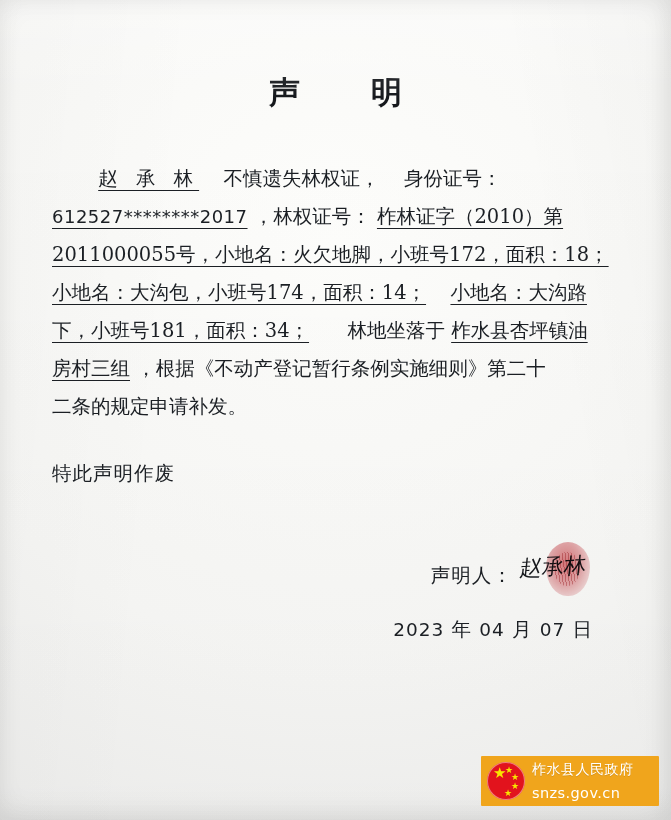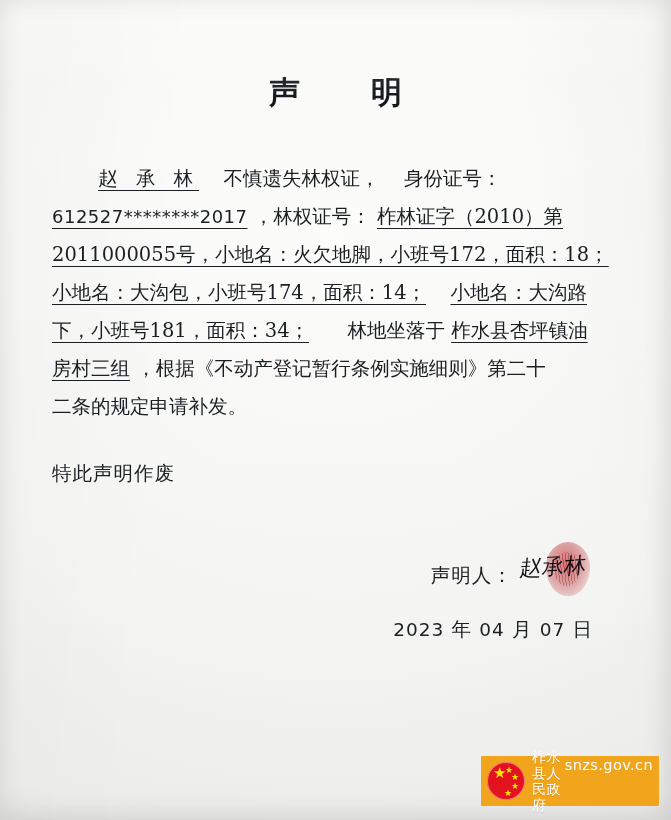--- a/index.html
+++ b/index.html
@@ -195,21 +195,21 @@
     font-size: 13px;
     line-height: 13px;
   }
   .badge-emblem .s1 { left: 6px;  top: 5px;  font-size: 15px; }
   .badge-emblem .s2 { left: 18px; top: 2px;  font-size: 9px; }
   .badge-emblem .s3 { left: 24px; top: 9px;  font-size: 9px; }
   .badge-emblem .s4 { left: 24px; top: 18px; font-size: 9px; }
   .badge-emblem .s5 { left: 17px; top: 25px; font-size: 9px; }
   .badge-text {
     display: flex;
-    flex-direction: row;
+    flex-direction: column;
     justify-content: space-between;
     line-height: 1.15;
   }
   .badge-line1 {
     font-size: 14px;
     color: #ffffff;
     font-family: "DejaVu Sans", "Liberation Sans", sans-serif;
     letter-spacing: 0.5px;
     text-shadow: 0 1px 0 rgba(0,0,0,0.12);
   }

